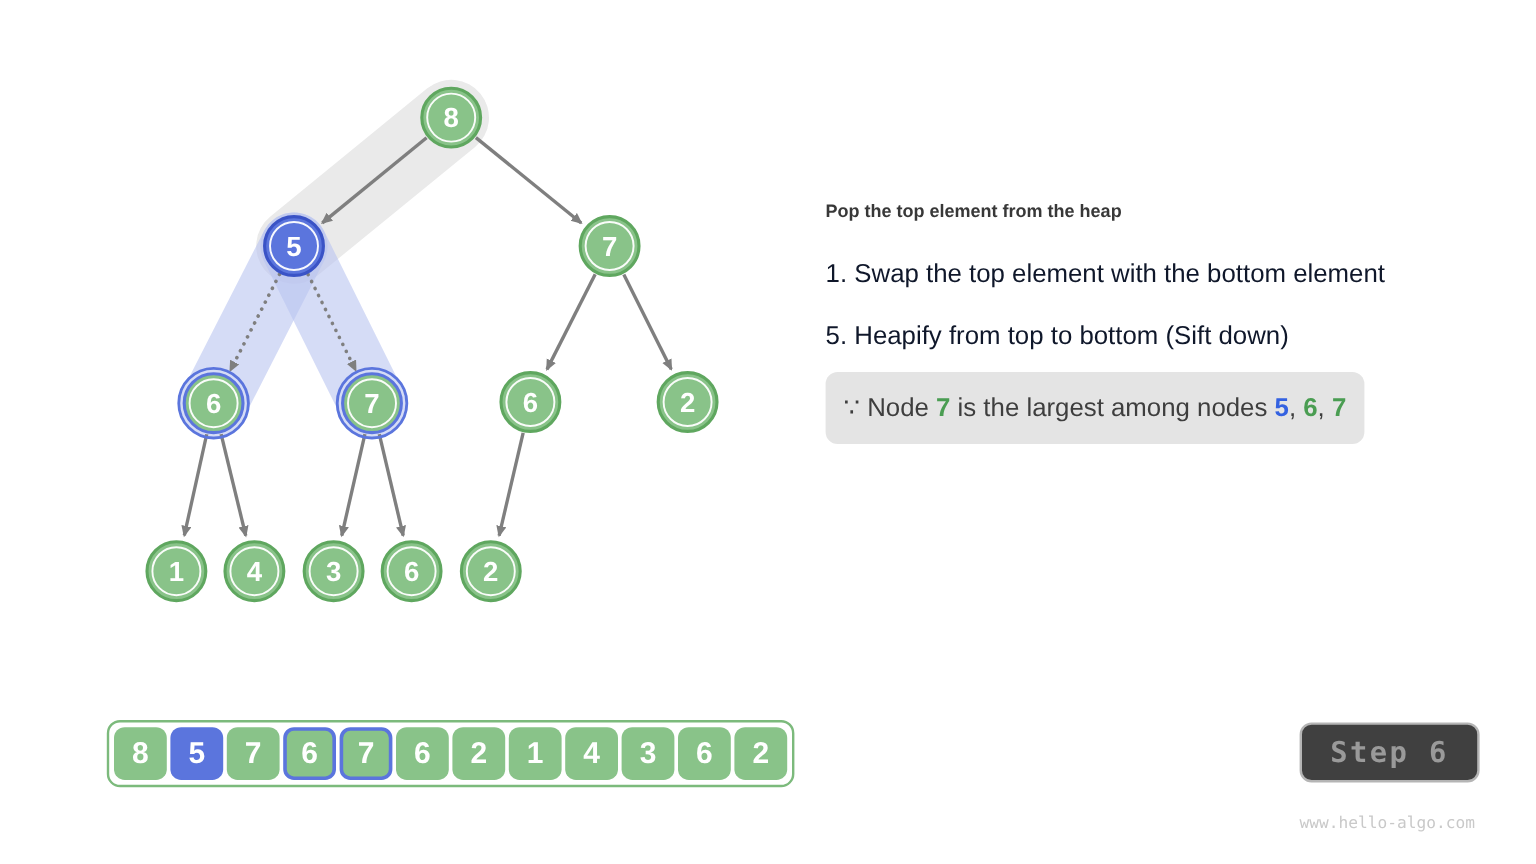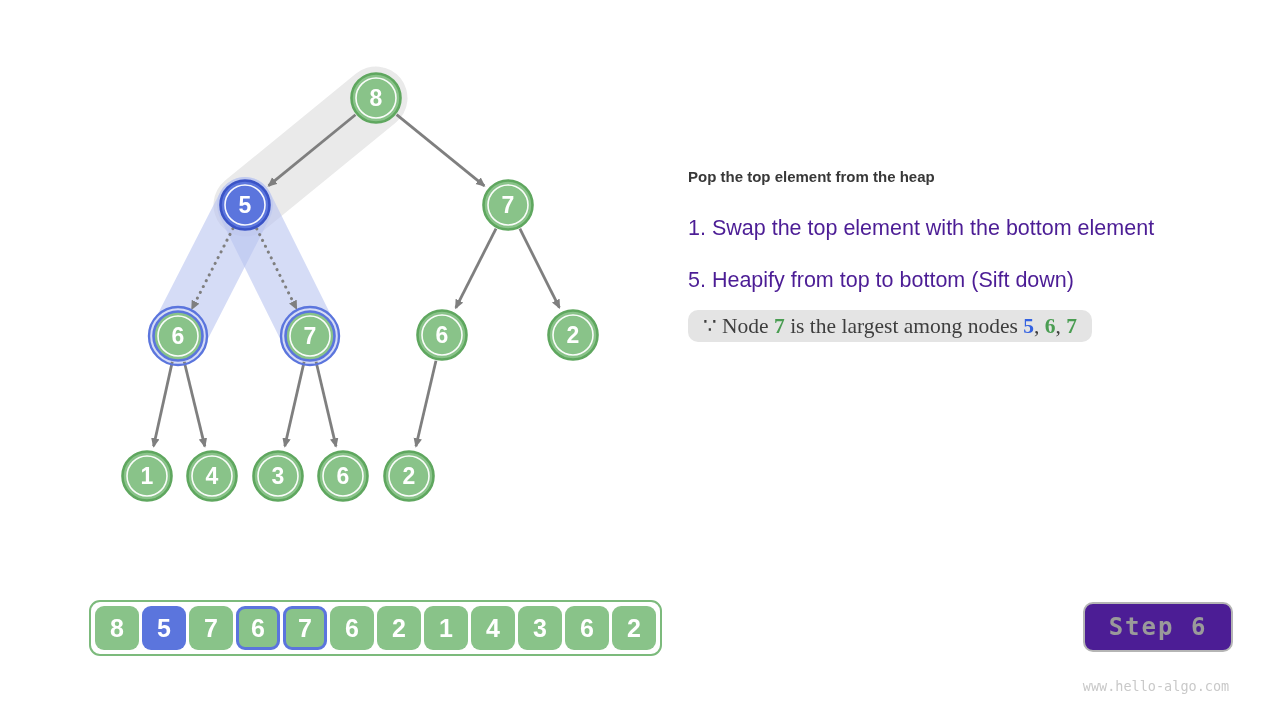--- a/index.html
+++ b/index.html
@@ -12,47 +12,47 @@
 
   #tree-svg { position:absolute; left:0; top:0; }
 
   
   .panel { position:absolute; left:688px; top:163px; width:560px; }
   .panel-title {
     font-size:15px; font-weight:700; color:#383838;
     line-height:28px; margin:0 0 24px 0;
   }
   .panel-item {
-    font-size:21.5px; color:#4c1d95; line-height:26px; margin:0 0 26px 0;
+    font-size:21.5px; color:#0f172a; line-height:26px; margin:0 0 26px 0;
   }
   .panel-item:last-of-type { margin-bottom:17px; }
   .note-box {
     display:inline-block; background:#e4e4e4; border-radius:10px;
-    padding:3px 15px; font-size:21.5px; line-height:26px; color:#3e3e3e;font-family:Liberation Serif, serif;
+    padding:17px 15px; font-size:21.5px; line-height:26px; color:#3e3e3e;
   }
 
   
   .array-box {
     position:absolute; left:89px; top:600px;
     border:2px solid #7cba7c; border-radius:11px; background:#ffffff;
     padding:4px; display:flex; gap:3px;
   }
   .cell {
     width:44px; height:44px; box-sizing:border-box; border-radius:9px;
     background:#89c389; color:#ffffff; font-size:25px; font-weight:700;
     display:flex; align-items:center; justify-content:center;
   }
   .cell.blue-filled { background:#5b75dd; }
   .cell.blue-outline { border:3px solid #5b75dd; }
 
   
   .step-badge {
     position:absolute; left:1083px; top:602px; width:150px; height:50px;
     box-sizing:border-box; border:2px solid #b5b5b5; border-radius:10px;
-    background:#4c1d95; color:#9a9a9a;
+    background:#404040; color:#9a9a9a;
     font-family:"DejaVu Sans Mono","Liberation Mono",monospace;
     font-size:24px; font-weight:700; letter-spacing:2px;
     display:flex; align-items:center; justify-content:center;
   }
   .watermark {
     position:absolute; left:1076px; top:678px; width:160px; text-align:center;
     font-family:"DejaVu Sans Mono","Liberation Mono",monospace;
     font-size:13.5px; color:#c9c9c9;
   }
 </style>

